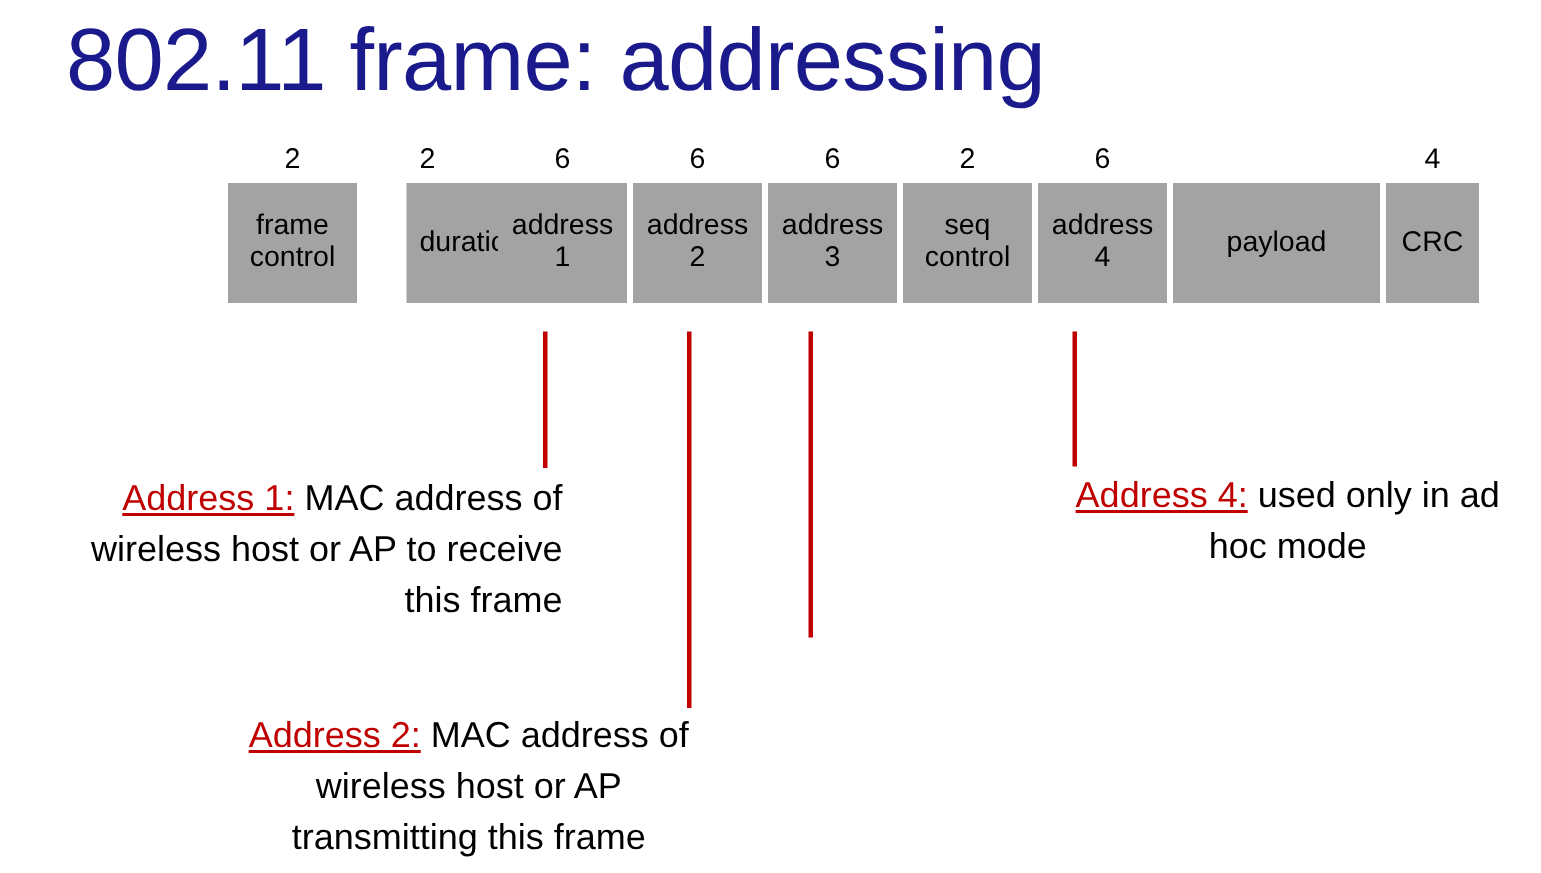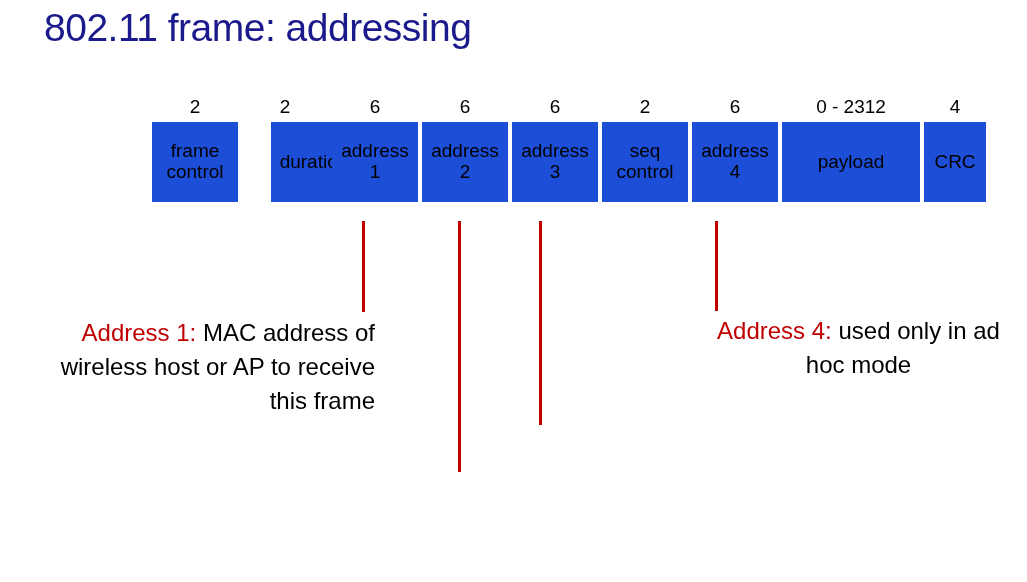--- a/index.html
+++ b/index.html
@@ -17,40 +17,40 @@
   #slide {
     position: absolute;
     left: 0; top: 0;
     width: 1027px;
     height: 582px;
   }
   #title {
     position: absolute;
     left: 44px;
     top: 6px;
-    font-size: 39px;
+    font-size: 59px;
     font-weight: 400;
     color: #1a1a8c;
     letter-spacing: -0.5px;
     white-space: nowrap;
   }
 
   
   #frame-diagram {
     position: absolute;
     left: 152px;
     top: 96px;
     width: 834px;
     height: 112px;
   }
   .field {
     position: absolute;
     top: 26px;
     height: 80px;
-    background: #1d4ed8;
+    background: #a3a3a3;
     box-sizing: border-box;
     display: flex;
     align-items: center;
     justify-content: center;
     text-align: center;
     line-height: 1.08;
     font-size: 19px;
     color: #000000;
   }
   .field-size {
@@ -73,20 +73,21 @@
 
   
   .note {
     position: absolute;
     font-size: 24px;
     color: #000000;
     line-height: 34px;
   }
   .note .tag {
     color: #c00000;
+    text-decoration: underline;
   }
   .note-right { text-align: right; }
   .note-center { text-align: center; }
   .note-left { text-align: center; }
 </style>
 </head>
 <body>
 
 <div id="slide">
 
@@ -94,21 +95,20 @@
 
   <div id="frame-diagram">
 
     <div class="field-size" style="left:0px;   width:86px;">2</div>
     <div class="field-size" style="left:90px;  width:86px;">2</div>
     <div class="field-size" style="left:180px; width:86px;">6</div>
     <div class="field-size" style="left:270px; width:86px;">6</div>
     <div class="field-size" style="left:360px; width:86px;">6</div>
     <div class="field-size" style="left:450px; width:86px;">2</div>
     <div class="field-size" style="left:540px; width:86px;">6</div>
-    <div class="field-size" style="left:630px; width:138px;">0 - 2312</div>
     <div class="field-size" style="left:772px; width:62px;">4</div>
 
     <div class="field" style="left:0px;   width:86px;">
       <span>
         <span>frame</span><br>
         <span>control</span>
       </span>
     </div>
 
     <div class="field" style="left:90px;  width:86px;margin-left:29px;">
@@ -162,19 +162,22 @@
 
   <div class="leader" style="left:362px; top:221px; height:91px;"></div>
   <div class="leader" style="left:458px; top:221px; height:251px;"></div>
   <div class="leader" style="left:539px; top:221px; height:204px;"></div>
   <div class="leader" style="left:715px; top:221px; height:90px;"></div>
 
   <div class="note note-right" style="left:55px; top:316px; width:320px;">
     <span class="tag">Address 1:</span><span> MAC address of wireless host or AP  to receive this frame</span>
   </div>
 
+  <div class="note note-center" style="left:150px; top:474px; width:325px;">
+    <span class="tag">Address 2:</span><span> MAC address of wireless host or AP transmitting this frame</span>
+  </div>
 
 
   <div class="note note-left" style="left:706px; top:314px; width:305px;">
     <span class="tag">Address 4:</span><span> used only in ad hoc mode</span>
   </div>
 
 </div>
 
 </body></html>

